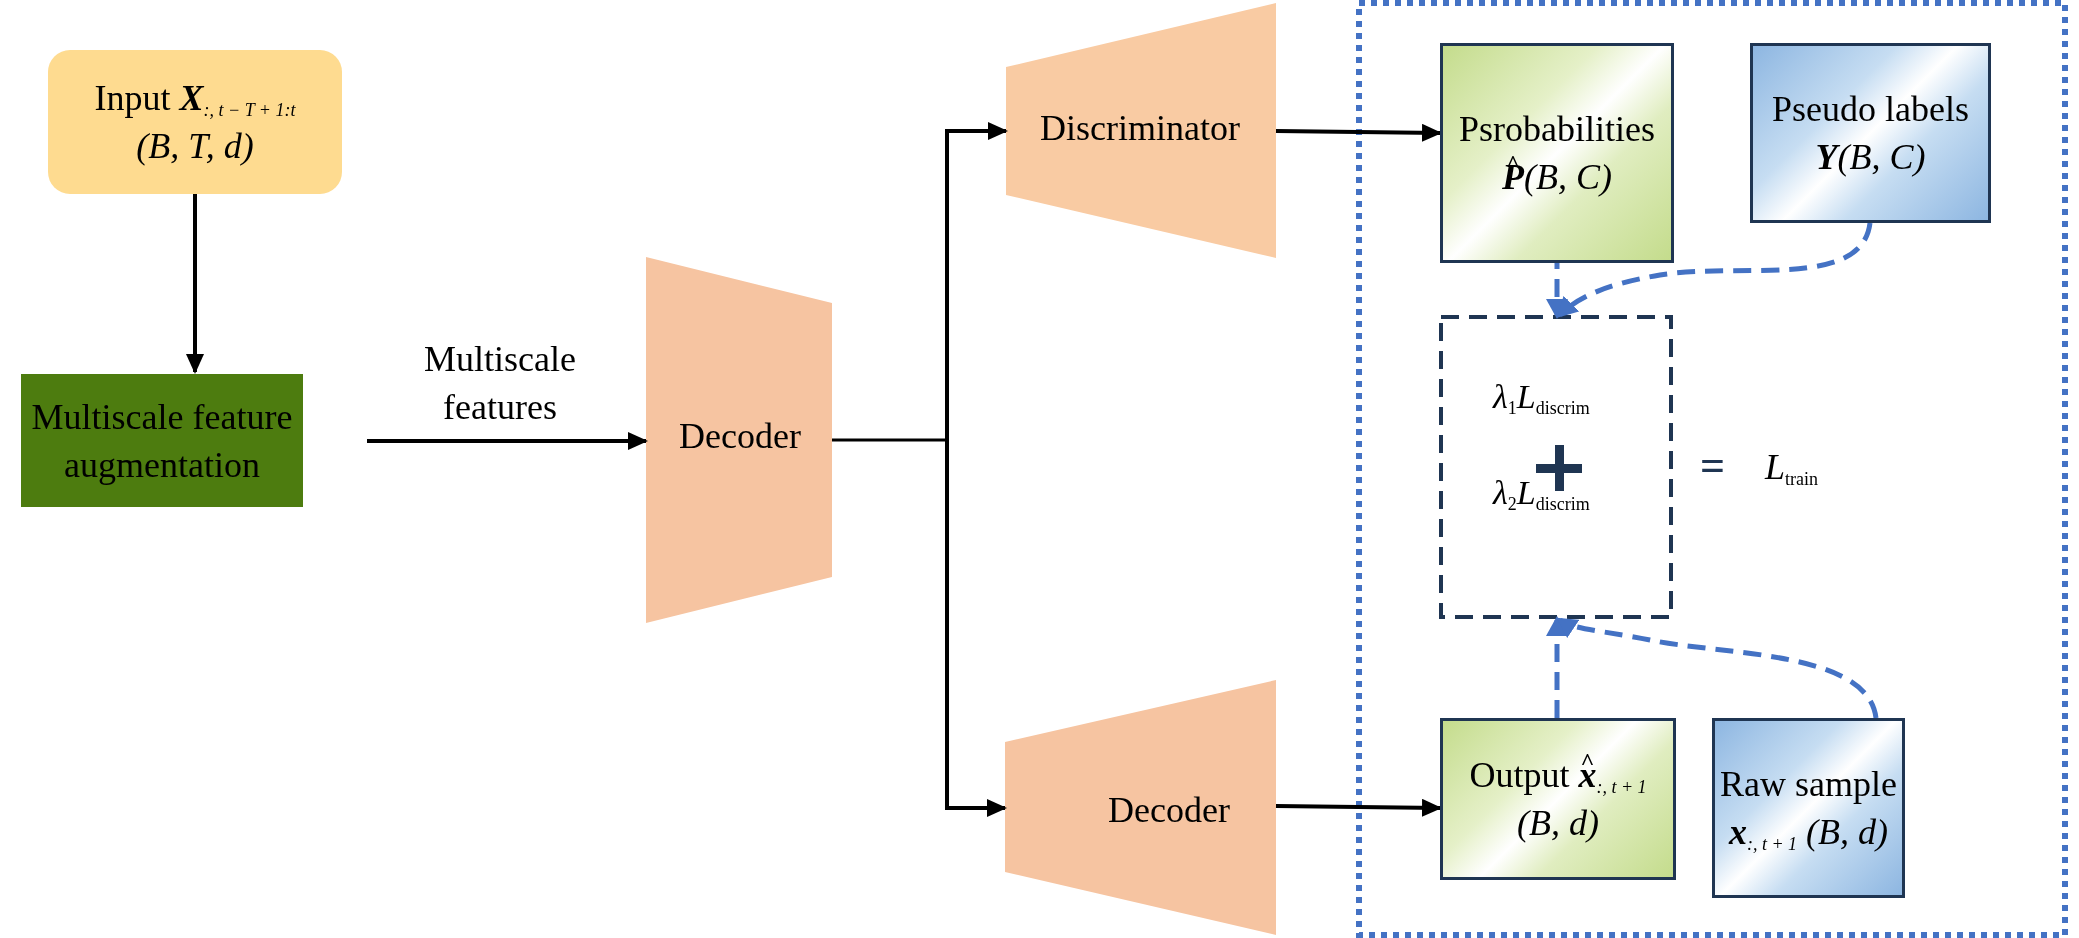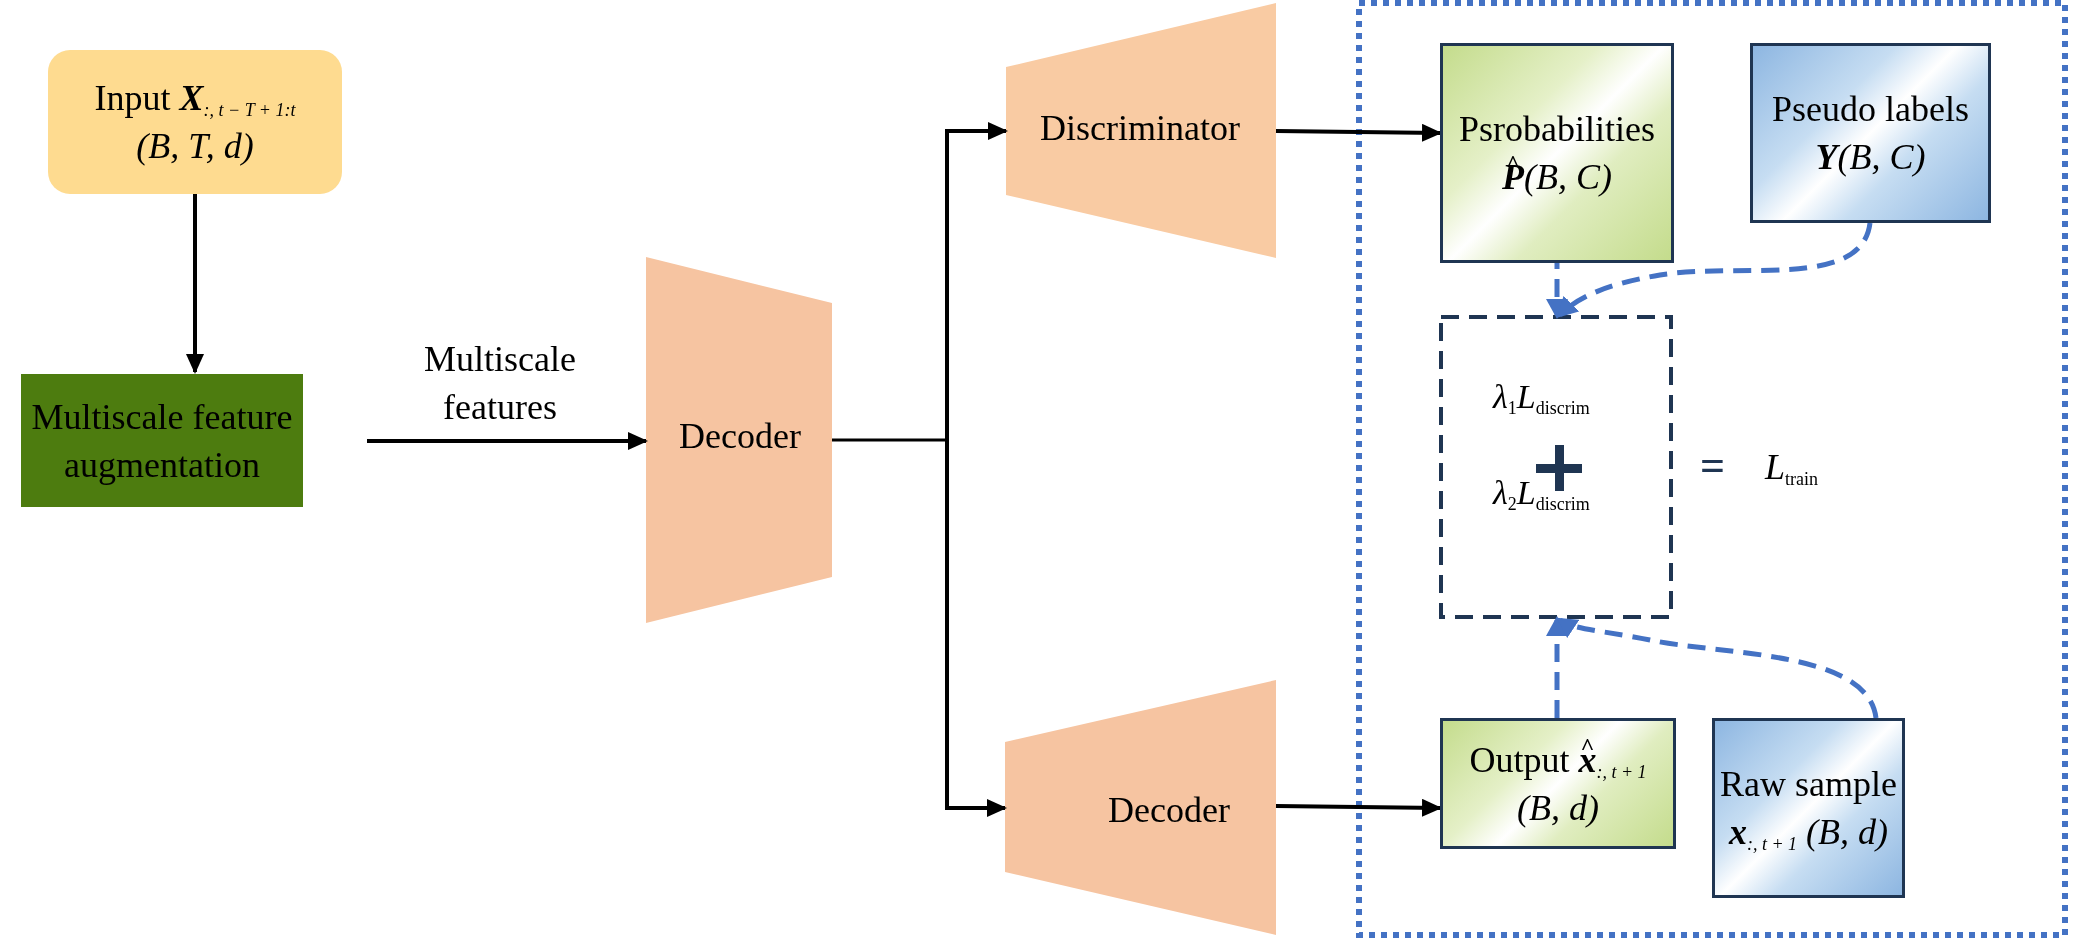--- a/index.html
+++ b/index.html
@@ -8,21 +8,21 @@
   svg.wires { position:absolute; left:0; top:0; }
   .lbl { position:absolute; text-align:center; font-size:36px; line-height:48px; white-space:nowrap; }
   .box { position:absolute; box-sizing:border-box; display:flex; flex-direction:column;
          align-items:center; justify-content:center; text-align:center; font-size:36px; line-height:48px; }
   .input-box { left:48px; top:50px; width:294px; height:144px; background:#fedb90; border-radius:22px; }
   .msfa-box { left:21px; top:374px; width:282px; height:133px; background:#4d7c0f; }
   .green { background:linear-gradient(135deg,#c4dc8c 0%,#e5f0c8 35%,#ffffff 50%,#e0edc0 65%,#c4dc8c 100%); border:3px solid #1f3552; }
   .blue { background:linear-gradient(135deg,#8db6e1 0%,#c6ddf2 35%,#ffffff 50%,#c6ddf2 65%,#8db6e1 100%); border:3px solid #1f3552;align-items:center; }
   .prob-box { left:1440px; top:43px; width:234px; height:220px; }
   .pseudo-box { left:1750px; top:43px; width:241px; height:180px; }
-  .out-box { left:1440px; top:718px; width:236px; height:131px; }
+  .out-box { left:1440px; top:718px; width:236px; height:162px; }
   .raw-box { left:1712px; top:718px; width:193px; height:180px; }
   b.bi { font-style:italic; font-weight:bold; }
   sub { font-size:18px; vertical-align:-6px; line-height:0; }
   .sub-it { font-style:italic; }
   .hat { position:relative; display:inline-block; }
   .hat::before { content:"^"; position:absolute; left:50%; top:-14px; transform:translateX(-50%); font-weight:bold; font-style:normal; font-size:24px; }
   .eq { position:absolute; left:1700px; top:440px; font-size:44px; }
   .ltrain { position:absolute; left:1765px; top:446px; font-size:36px; }
   .loss-line { position:absolute; font-size:34px; white-space:nowrap; }
   .plus { position:absolute; left:1536px; top:445px; width:46px; height:46px; }

